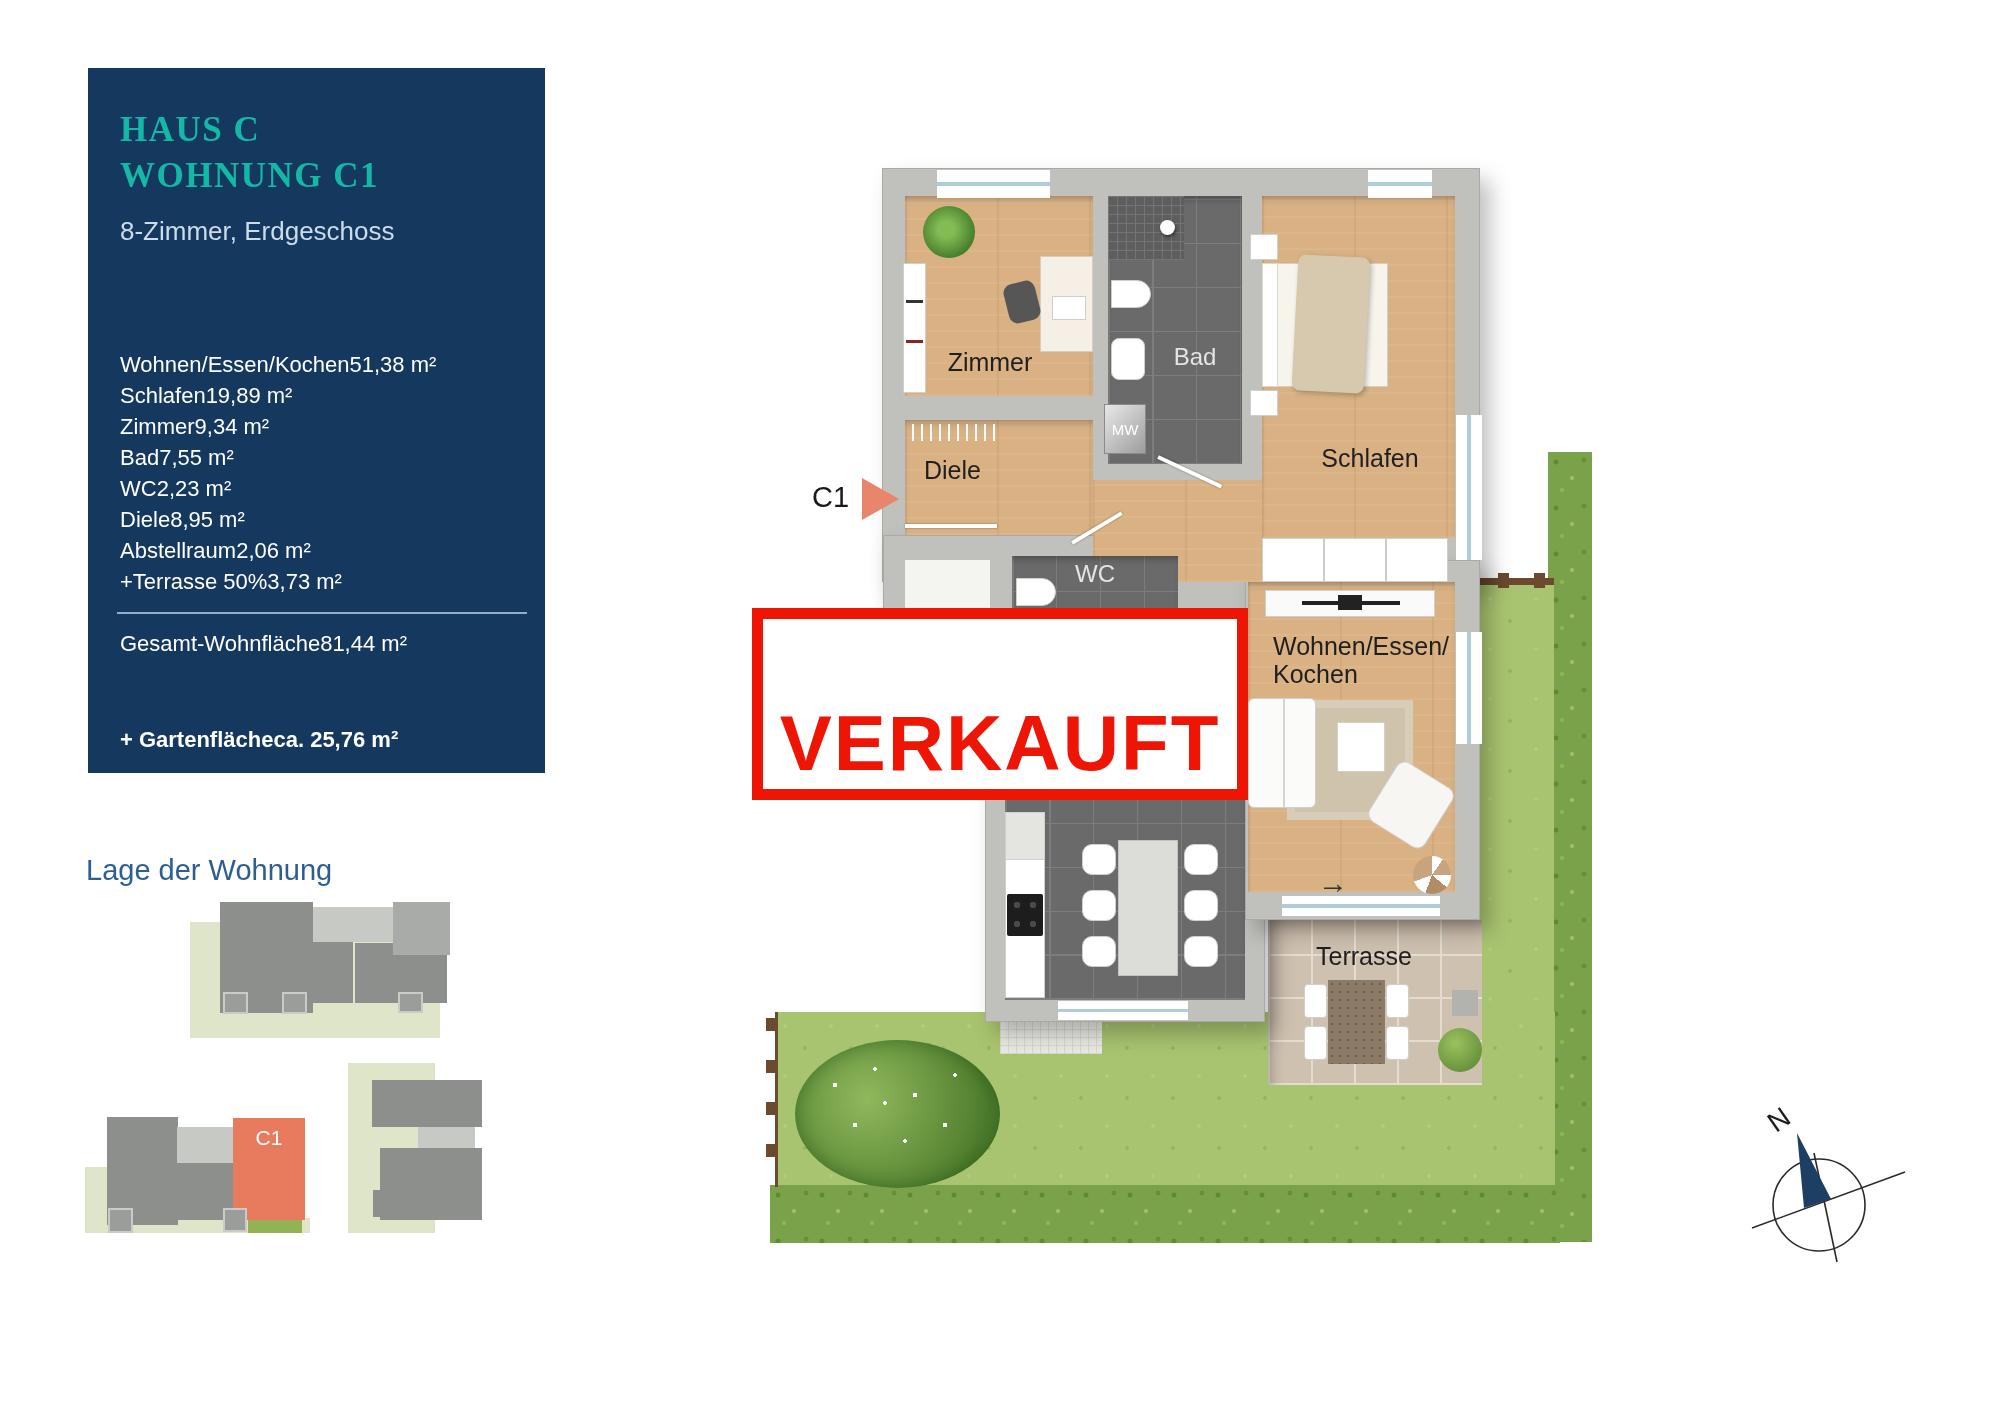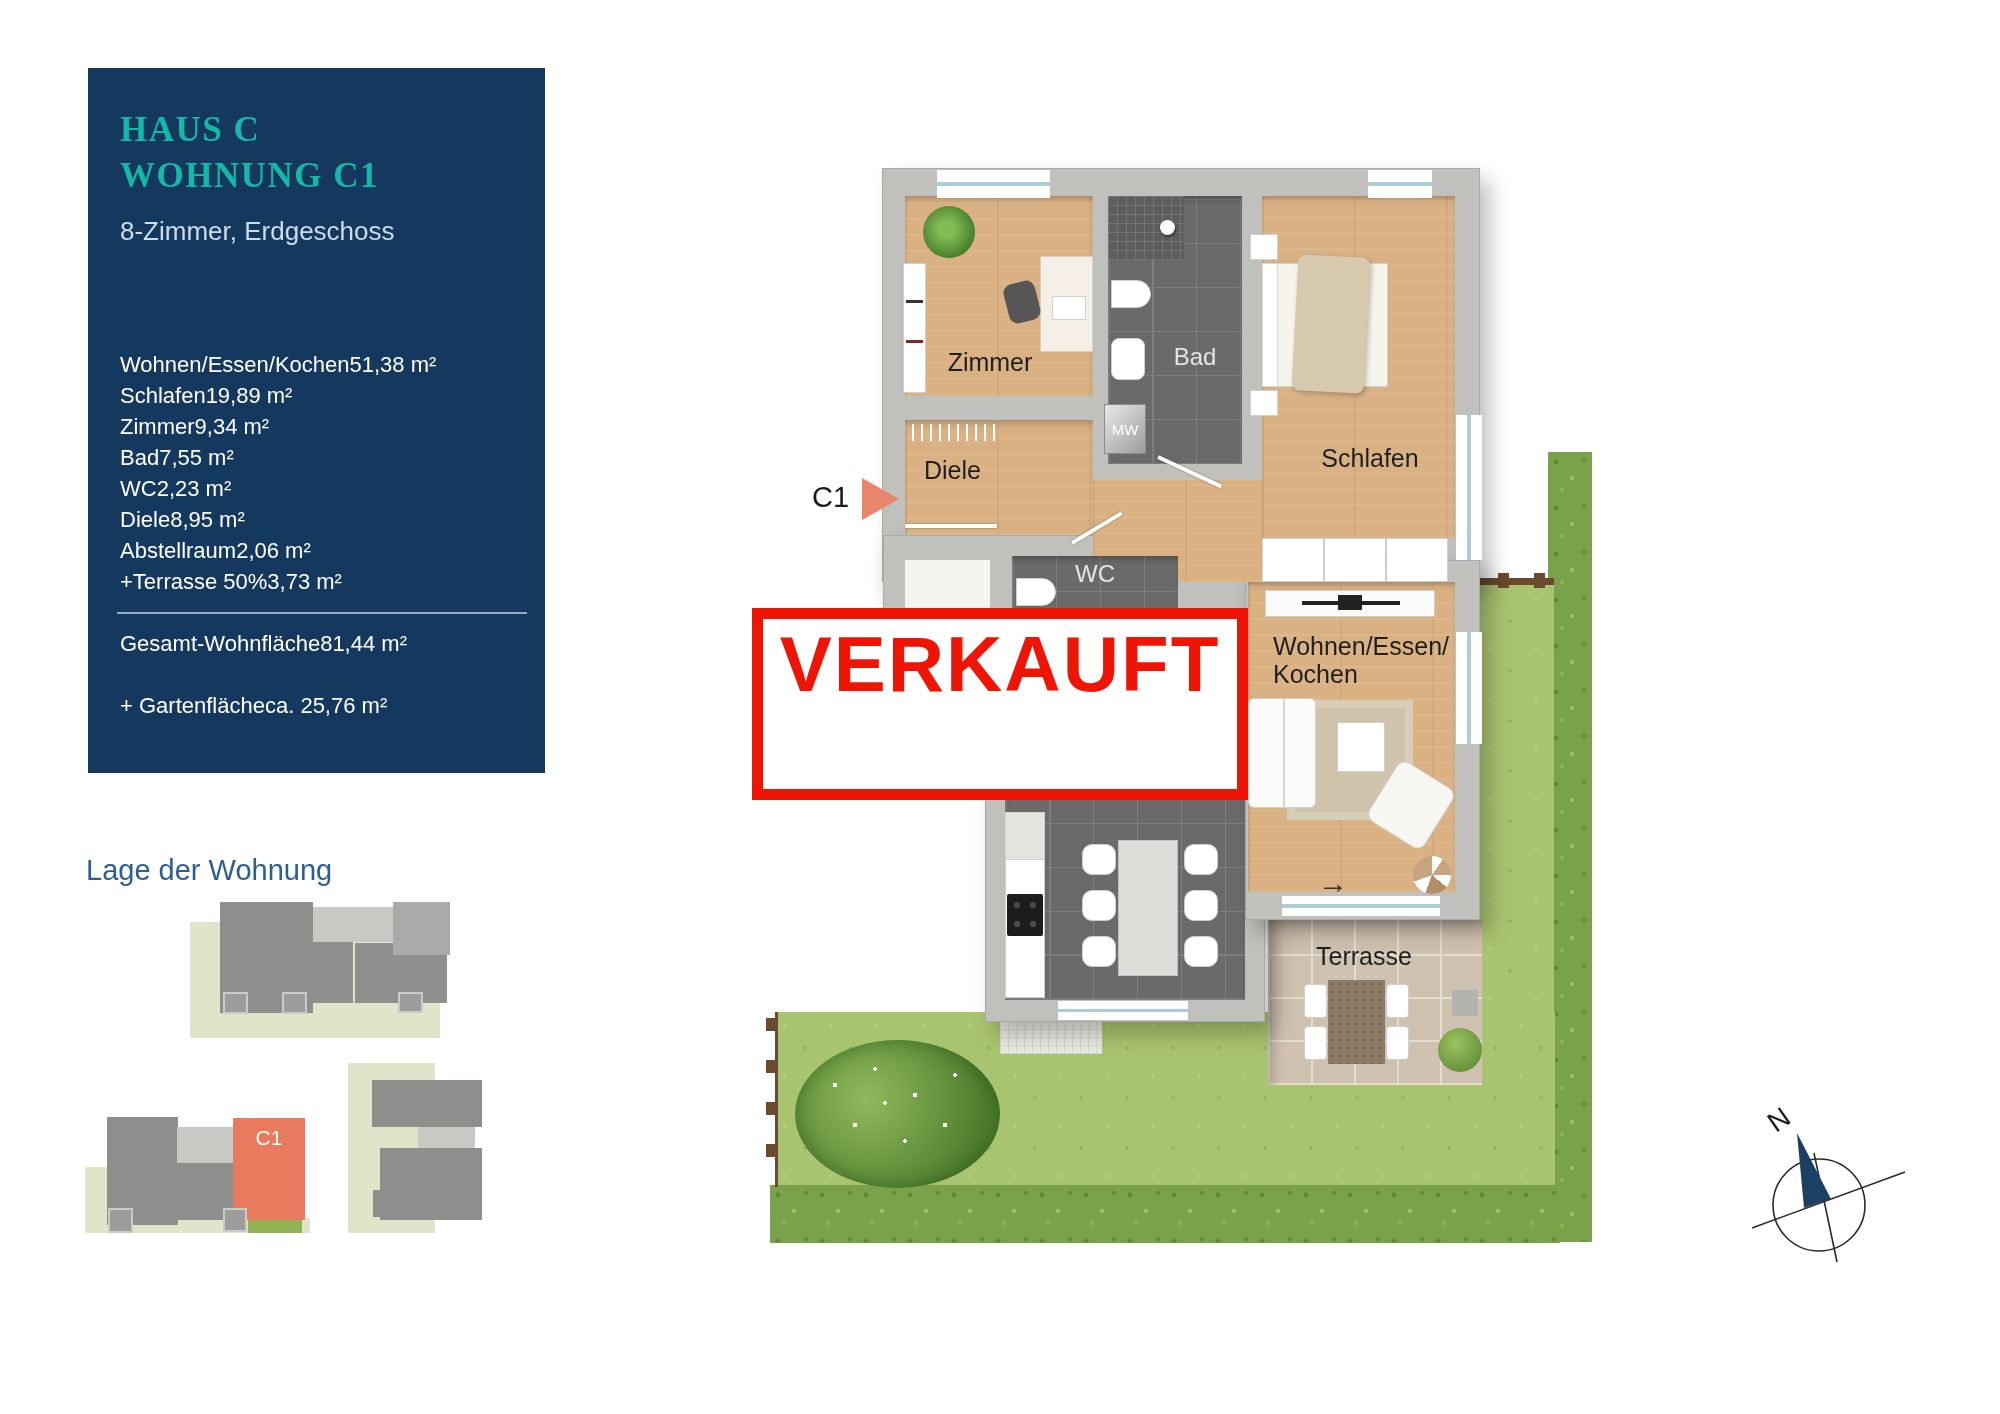--- a/index.html
+++ b/index.html
@@ -58,21 +58,21 @@
         box-shadow:inset 8px 8px 14px -6px rgba(0,0,0,0.3);}
   .fixture{background:#ffffff;border:1px solid #cfcfcb;box-sizing:border-box;}
   .window{background:#ffffff;}
   .win-h{background-image:linear-gradient(transparent 42%, #aecdd8 42% 58%, transparent 58%);}
   .win-v{background-image:linear-gradient(90deg, transparent 42%, #aecdd8 42% 58%, transparent 58%);}
   .doorleaf{background:#ffffff;box-shadow:0 0 2px rgba(0,0,0,0.45);}
   .plabel{color:#1f1f1f;font-size:25px;}
   .plabel-light{color:#e4e4e4;font-size:24px;}
   .stamp{position:absolute;left:752px;top:608px;width:496px;height:192px;background:#ffffff;
          border:11px solid #ef1505;box-sizing:border-box;z-index:60;display:flex;
-         align-items:flex-start;justify-content:center;}
+         align-items:flex-end;justify-content:center;}
   .stamp span{color:#ef1505;font-size:78px;font-weight:bold;letter-spacing:2px;}
   .fence{background:#6b4a2e;}
 </style>
 </head>
 <body>
 
 <div class="panel">
   <div class="title" style="top:42px;">HAUS C</div>
   <div class="title" style="top:88px;">WOHNUNG C1</div>
   <div class="subtitle">8-Zimmer, Erdgeschoss</div>
@@ -109,21 +109,21 @@
     <span>+Terrasse 50%</span>
     <span>3,73 m²</span>
   </div>
 
   <div class="divider"></div>
 
   <div class="row" style="top:563px;">
     <span>Gesamt-Wohnfläche</span>
     <span>81,44 m²</span>
   </div>
-  <div class="row" style="top:625px;">
+  <div class="row" style="top:659px;font-weight:bold;">
     <span>+ Gartenfläche</span>
     <span>ca. 25,76 m²</span>
   </div>
 </div>
 
 <div class="lage-heading">Lage der Wohnung</div>
 
 <div>
   <div class="abs lawn" style="left:190px;top:922px;width:250px;height:116px;"></div>
   <div class="abs bld" style="left:220px;top:902px;width:93px;height:111px;"></div>

